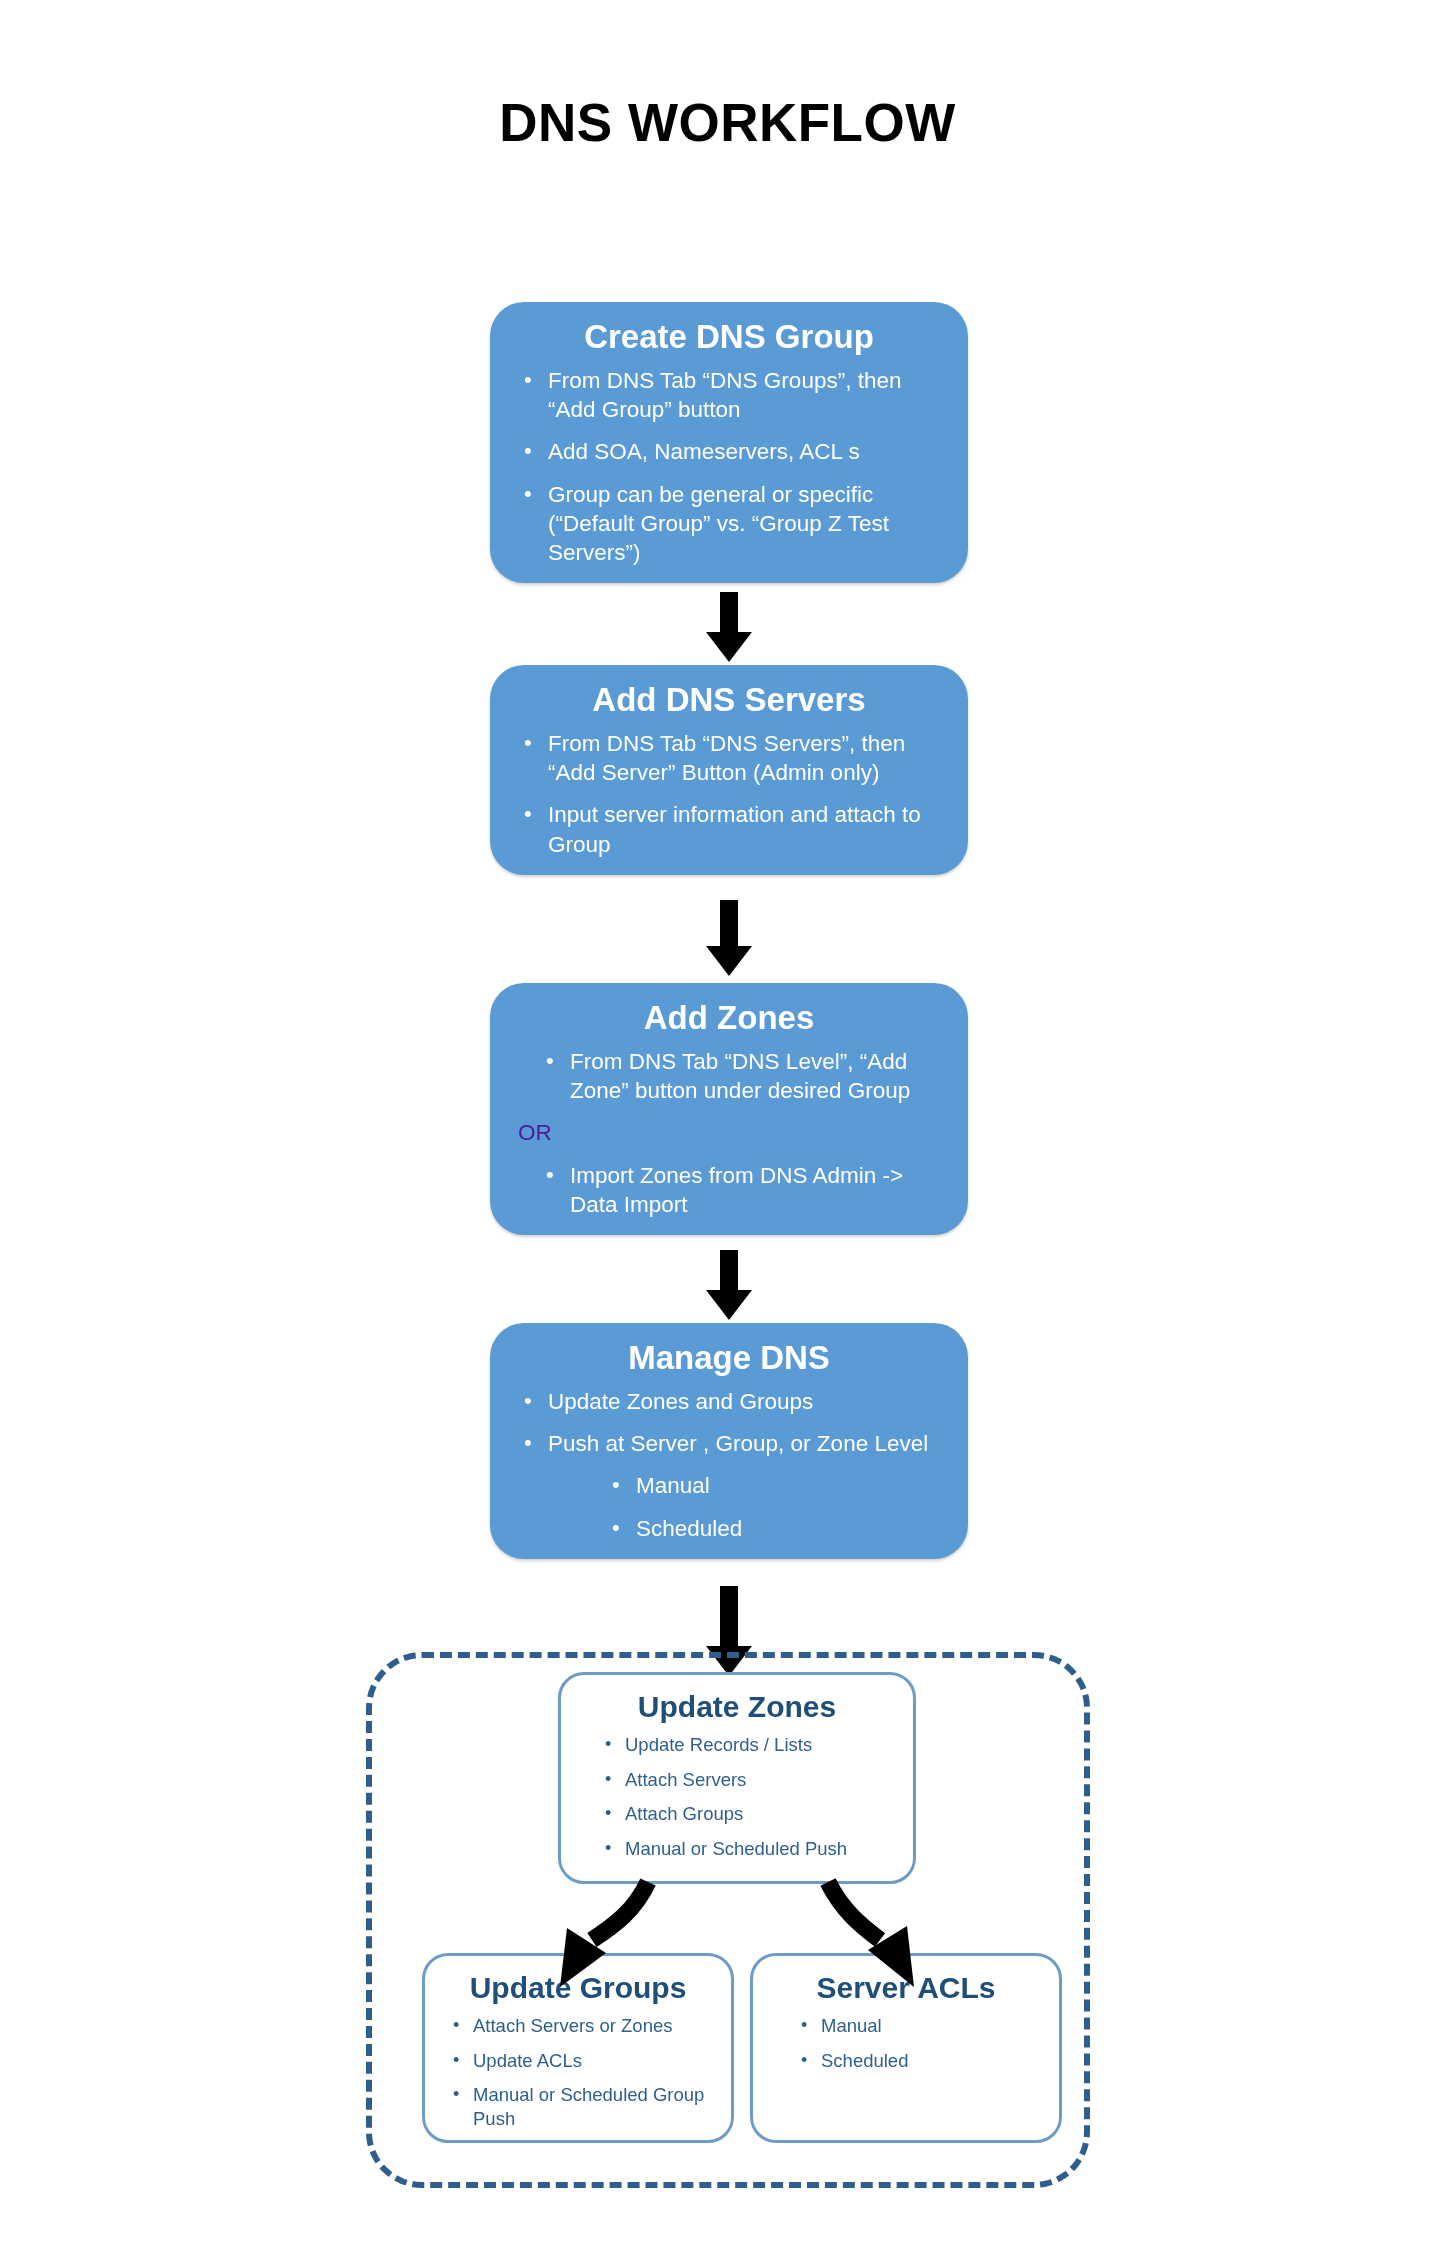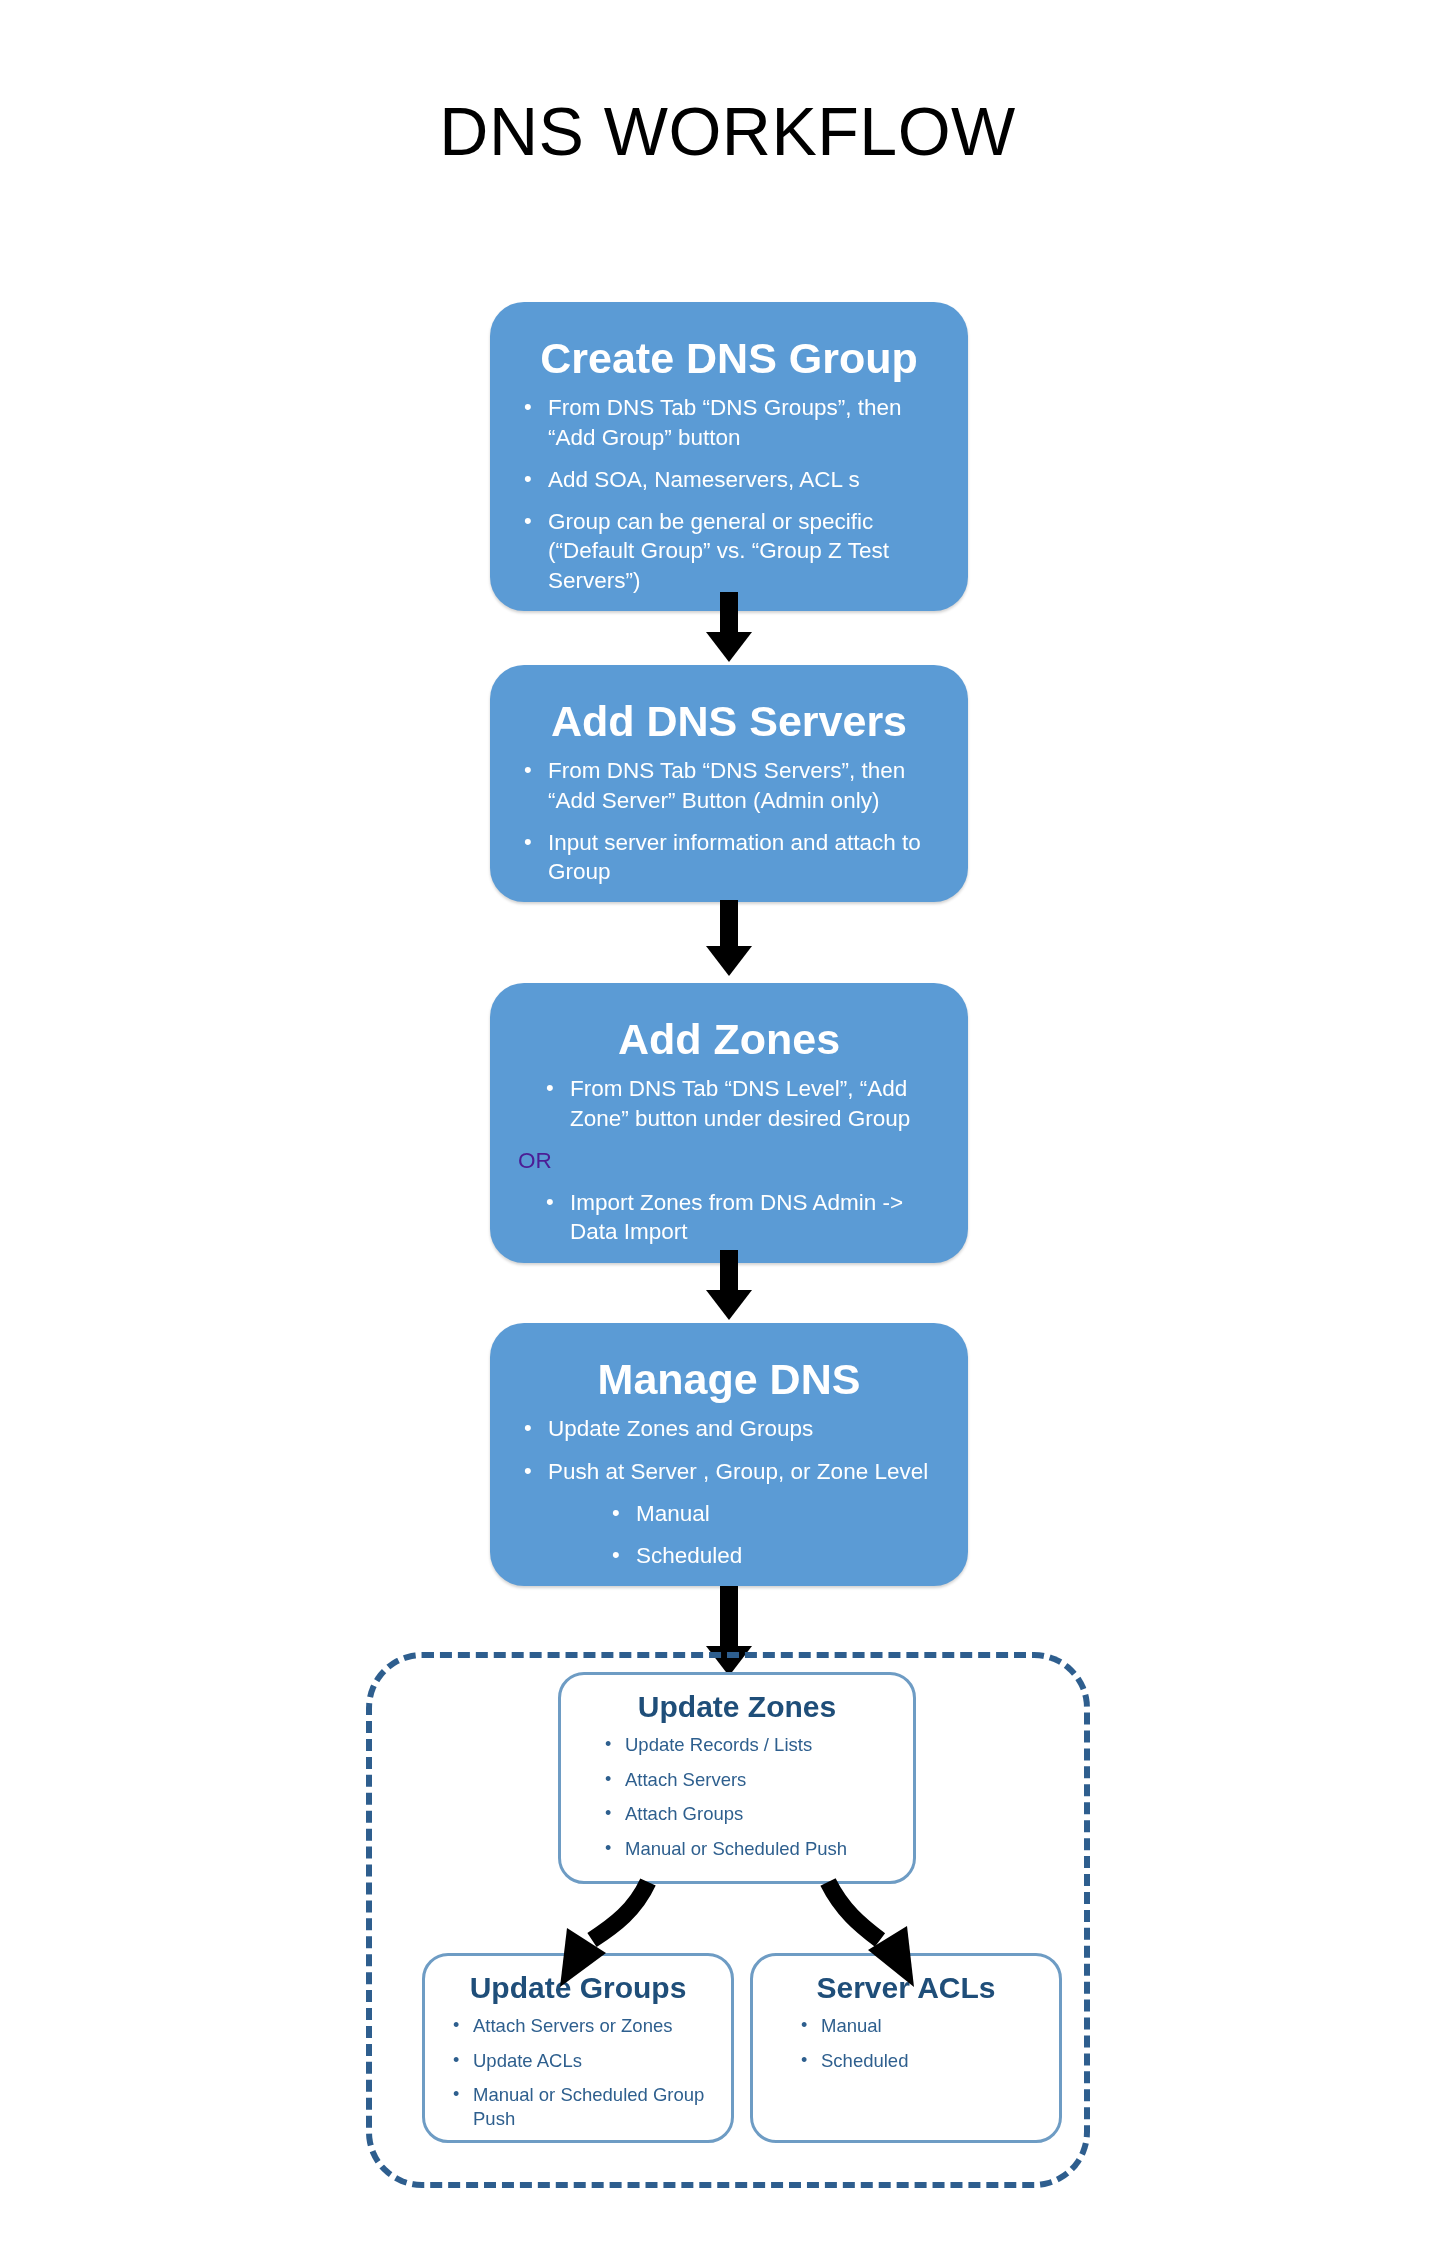--- a/index.html
+++ b/index.html
@@ -6,35 +6,35 @@
   body{
     width:1455px;height:2249px;background:#ffffff;
     font-family:"Liberation Sans","DejaVu Sans",sans-serif;
     position:relative;overflow:hidden;
   }
   .stage{position:absolute;inset:0;}
 
   
   #page-title{
     position:absolute;left:0;top:92px;width:1455px;
-    text-align:center;font-size:68px;color:#000000;
-    letter-spacing:.5px;font-weight:400;
+    text-align:center;font-size:53px;color:#000000;
+    letter-spacing:.5px;font-weight:700;
     font-family:"Liberation Sans","DejaVu Sans",sans-serif;
   }
 
   
   .step-box{
     position:absolute;left:490px;width:478px;
     background:#5B9BD5;border-radius:34px;
     box-sizing:border-box;padding:0 0 0 0;
     box-shadow:0 2px 3px rgba(0,0,0,.18);
   }
   .step-title{
     color:#ffffff;font-weight:bold;text-align:center;
-    font-size:43px;line-height:1.15;padding-top:32px;
+    font-size:33px;line-height:1.15;padding-top:16px;
   }
   .step-body{padding:10px 26px 16px 26px;}
   .bullet{
     position:relative;color:#ffffff;font-size:22.5px;
     line-height:1.3;margin:0 0 13px 0;padding-left:32px;
   }
   .bullet:last-child{margin-bottom:0;}
   .bullet .dot{
     position:absolute;left:8px;top:0;font-size:22px;line-height:1.3;
   }

